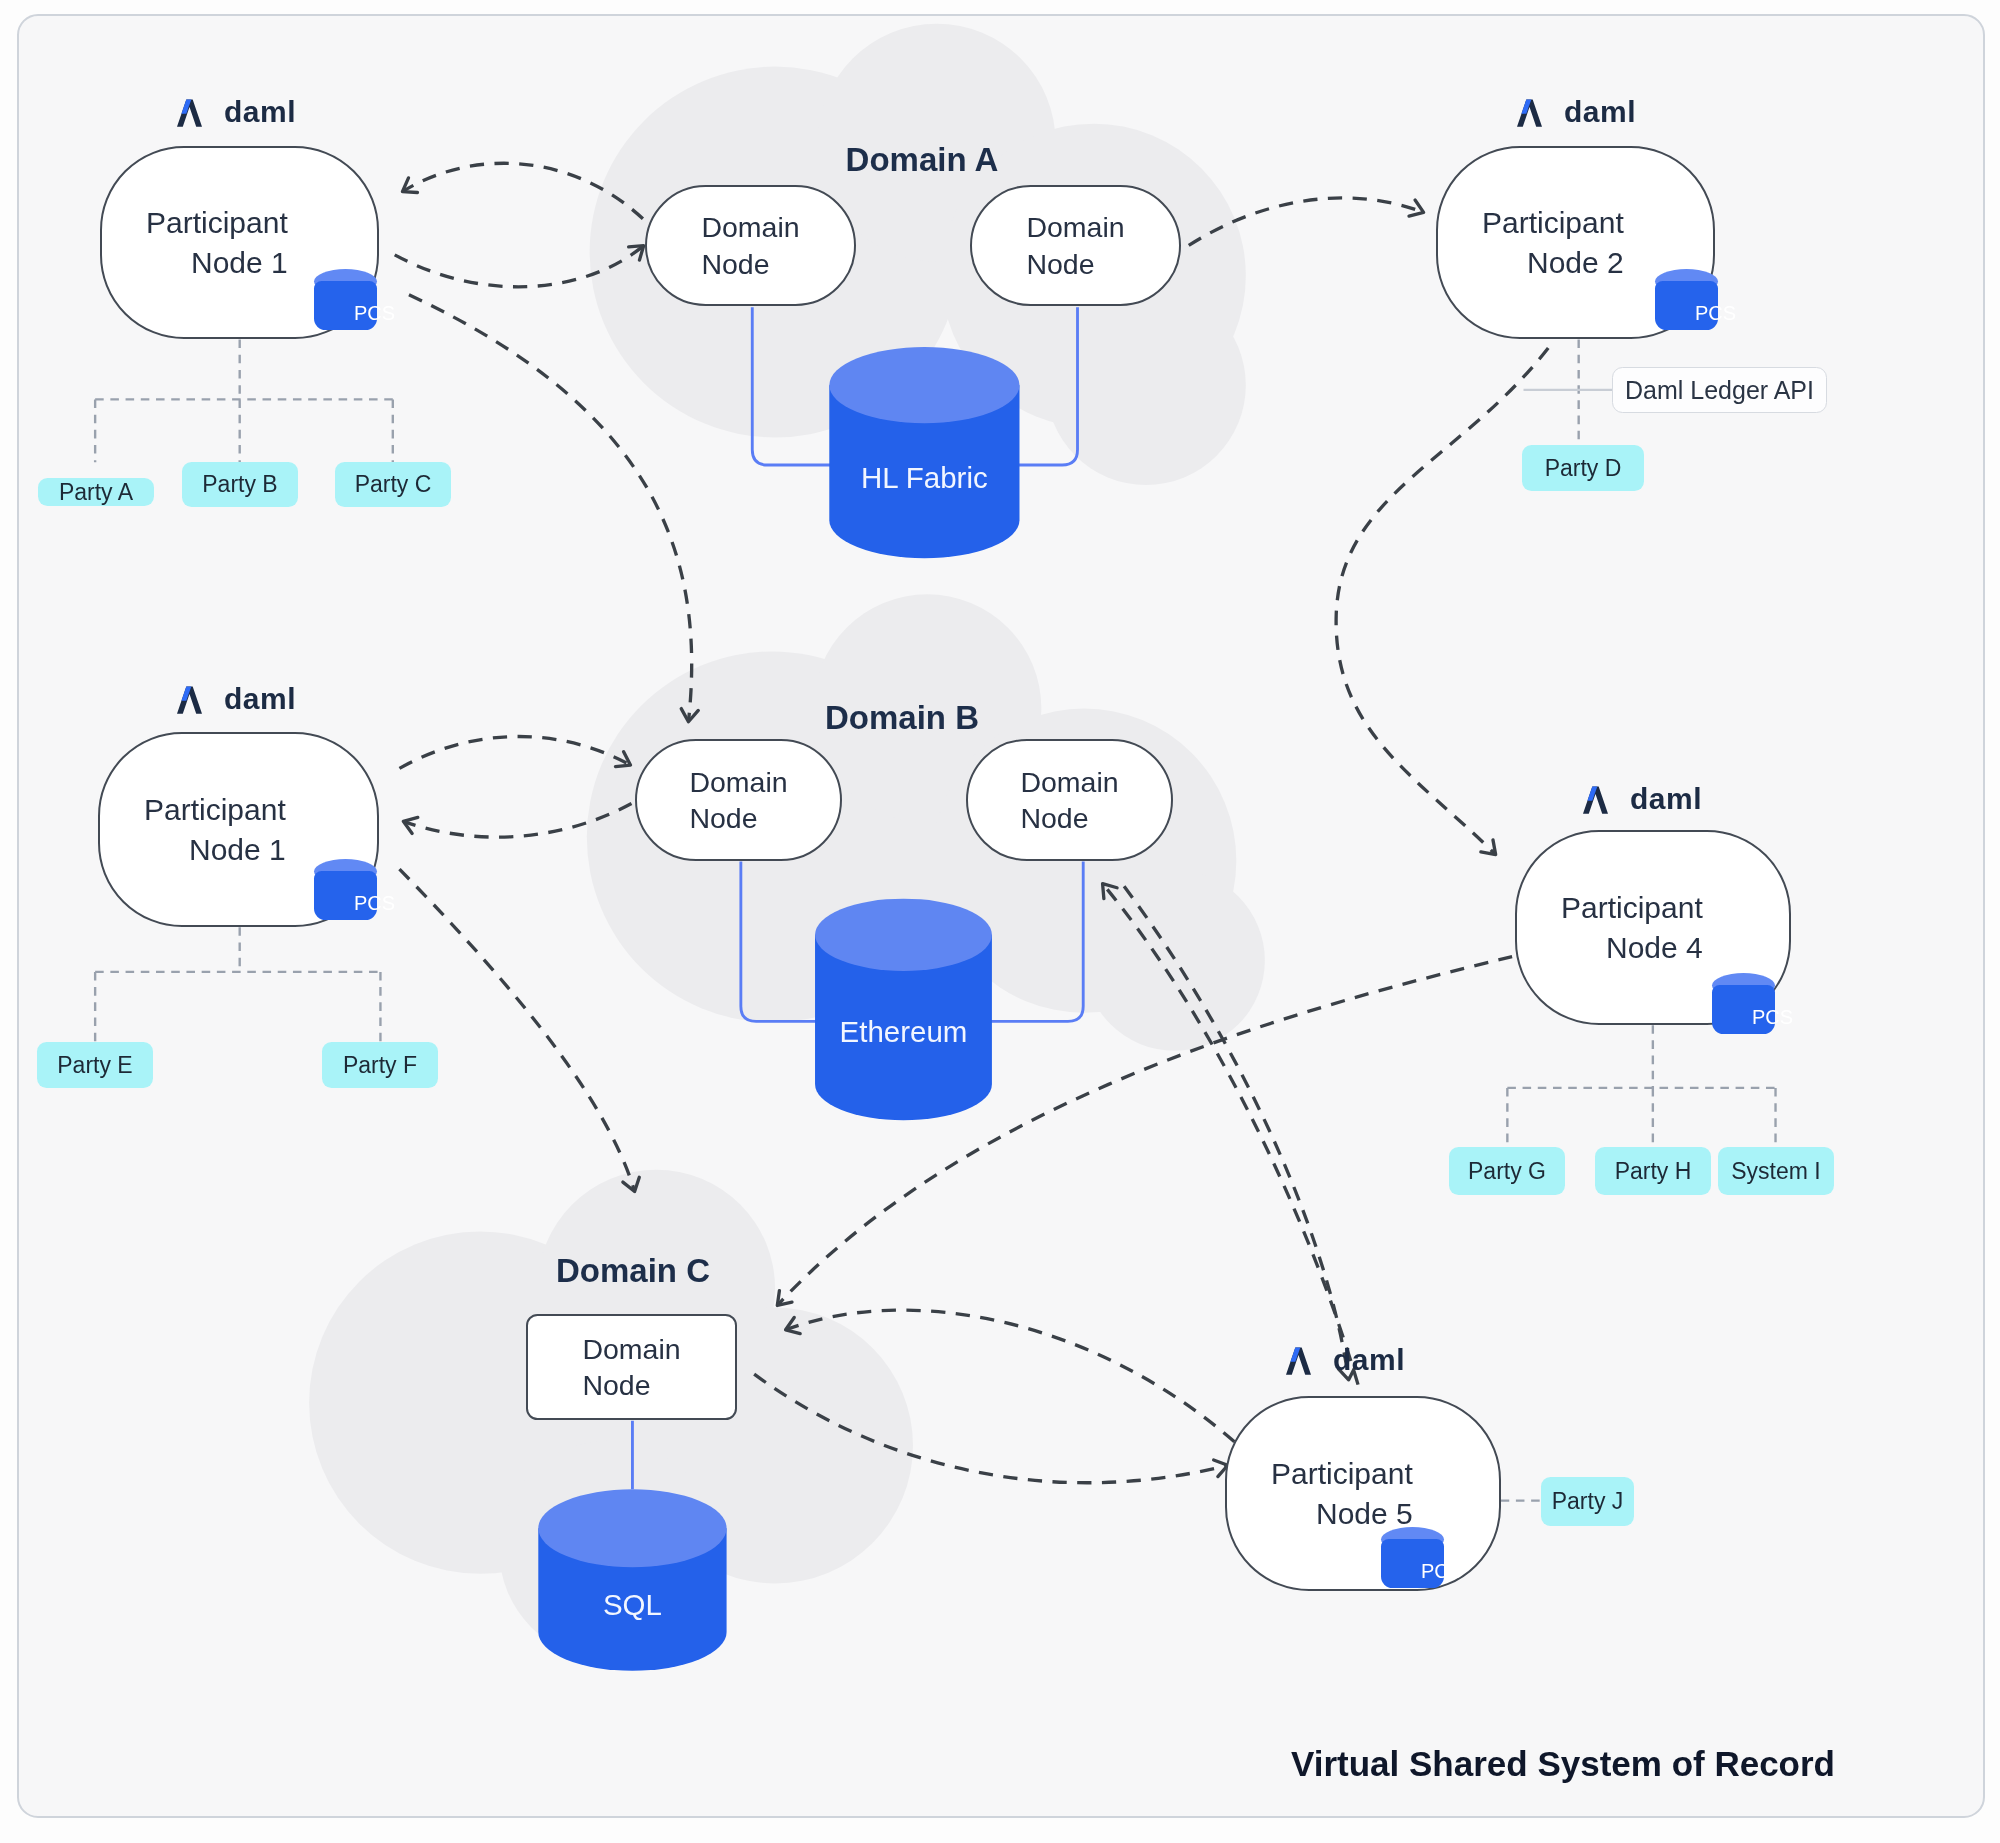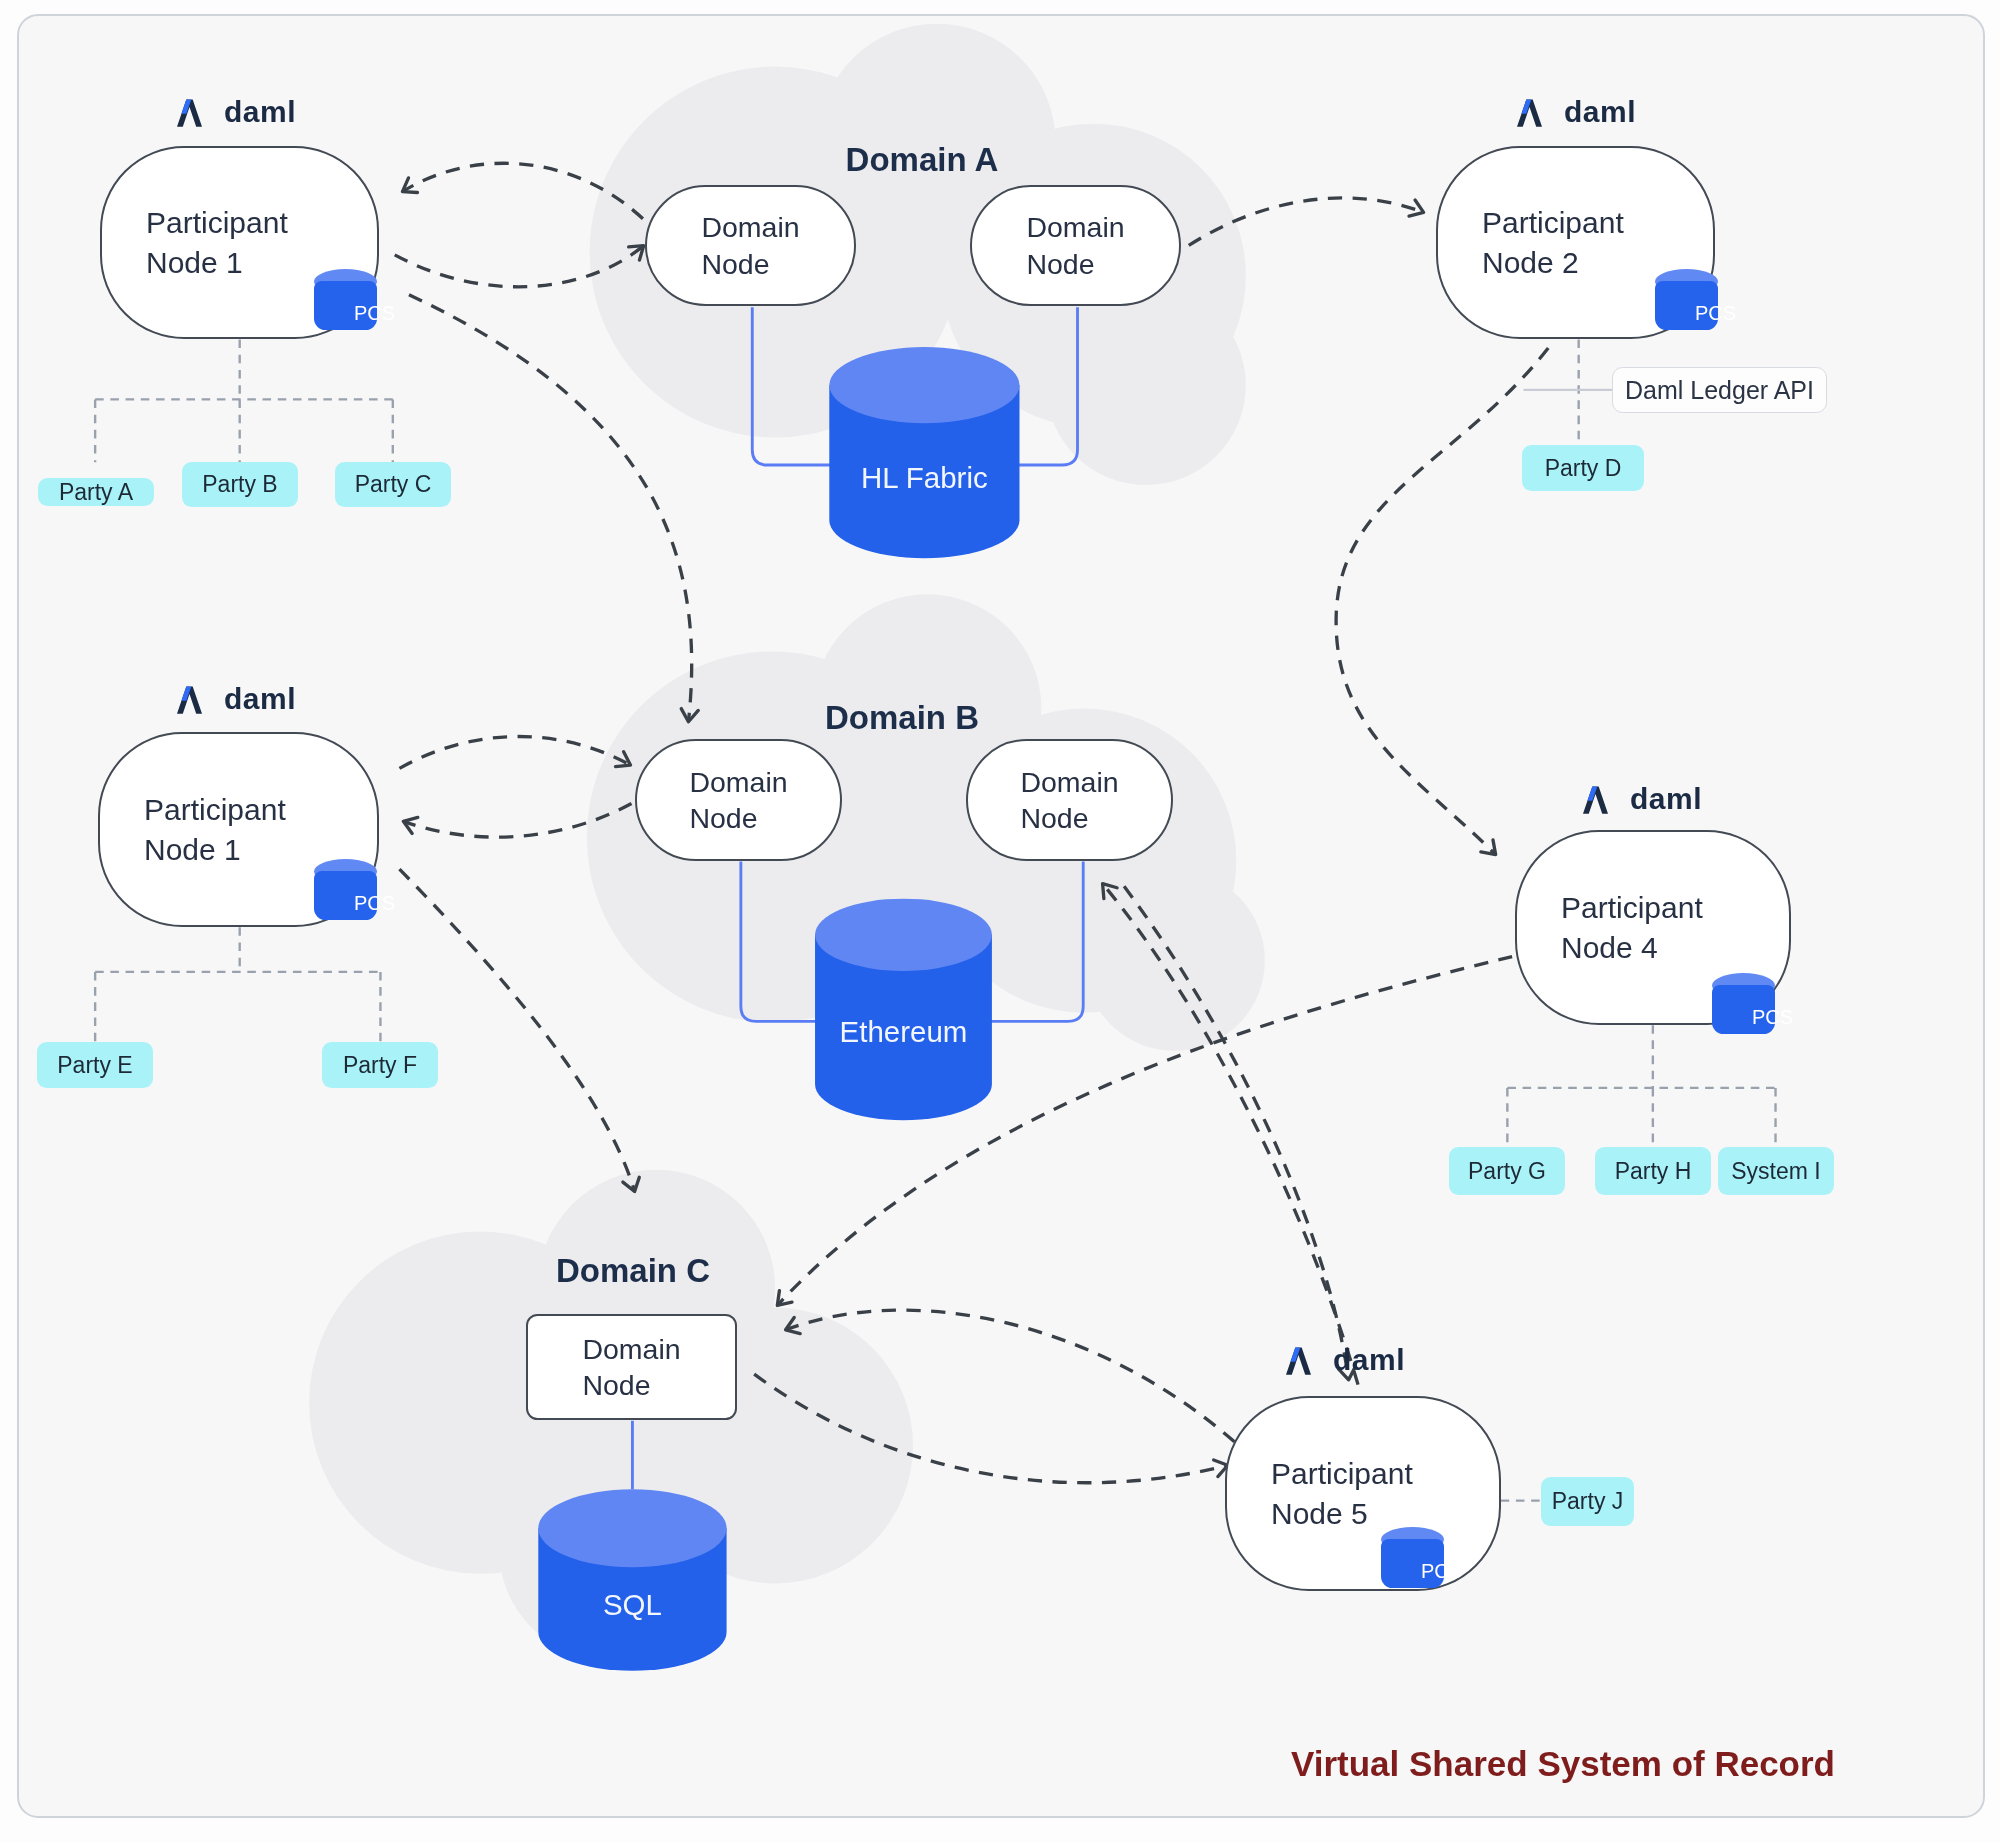--- a/index.html
+++ b/index.html
@@ -3,21 +3,21 @@
 <meta charset="utf-8">
 <style>
   html,body { margin:0; padding:0; background:#fdfdfd; font-family:"Liberation Sans", sans-serif; }
   .canvas { position:relative; width:2000px; height:1843px; background:#fdfdfd; overflow:hidden; }
   .frame { position:absolute; left:17px; top:14.3px; width:1964px; height:1800px;
            background:#f7f7f8; border:2.4px solid #cfd4db; border-radius:21px; }
   svg.layer { position:absolute; left:0; top:0; width:2000px; height:1843px; }
 
   .squircle { position:absolute; background:#ffffff; border:2.9px solid #434a54; border-radius:84px;
               display:flex; align-items:center; box-sizing:border-box; }
-  .squircle .ntext { padding-left:44px; font-size:30px; font-weight:500; color:#273143; line-height:1.32; }
+  .squircle .ntext { padding-left:44px; font-size:30px; font-weight:500; color:#273143; line-height:1.32;text-align:right; }
 
   .pill { position:absolute; background:#ffffff; border:2.4px solid #434a54; border-radius:61px;
           display:flex; align-items:center; justify-content:center; box-sizing:border-box; }
   .pill.rect { border-radius:11.4px; }
   .pill .ntext { font-size:28.5px; font-weight:500; color:#273143; line-height:1.28; text-align:left; }
 
   .party { position:absolute; background:#a9f3f8; border-radius:9.5px; display:flex; align-items:center;
            justify-content:center; font-size:23px; font-weight:500; color:#1d2936; }
 
   .callout { position:absolute; background:#fdfdfe; border:1.9px solid #d7dbe1; border-radius:10.5px;
@@ -30,21 +30,21 @@
   .daml-text { font-size:30px; font-weight:700; color:#1c2b44; letter-spacing:0.5px; }
 
   .pcs { position:absolute; width:63px; height:61px; }
   .pcs-top  { position:absolute; left:0; top:0;  width:63px; height:25px; background:#6189f4; border-radius:50%; }
   .pcs-body { position:absolute; left:0; top:12.4px; width:63px; height:49px; background:#2563ec;
               border-radius:7.6px 7.6px 11.4px 11.4px; }
   .pcs-label { position:absolute; left:0; right:0; bottom:4.8px; text-align:center; color:#ffffff;
                font-size:20px; font-weight:500;margin-left:40px; }
 
   .vsor { position:absolute; left:1274px; top:1744px; width:561px; font-size:35px; font-weight:700;
-          color:#7f1d1d; text-align:right; }
+          color:#0f172a; text-align:right; }
 </style>
 </head>
 <body>
 
 <div class="canvas">
   <div class="frame"></div>
 
   <svg class="layer" viewBox="0 0 2103 1938">
     <defs>
       <marker id="arr" viewBox="-16 -12 20 24" refX="-1" refY="0" markerWidth="20" markerHeight="24" orient="auto" markerUnits="userSpaceOnUse">

